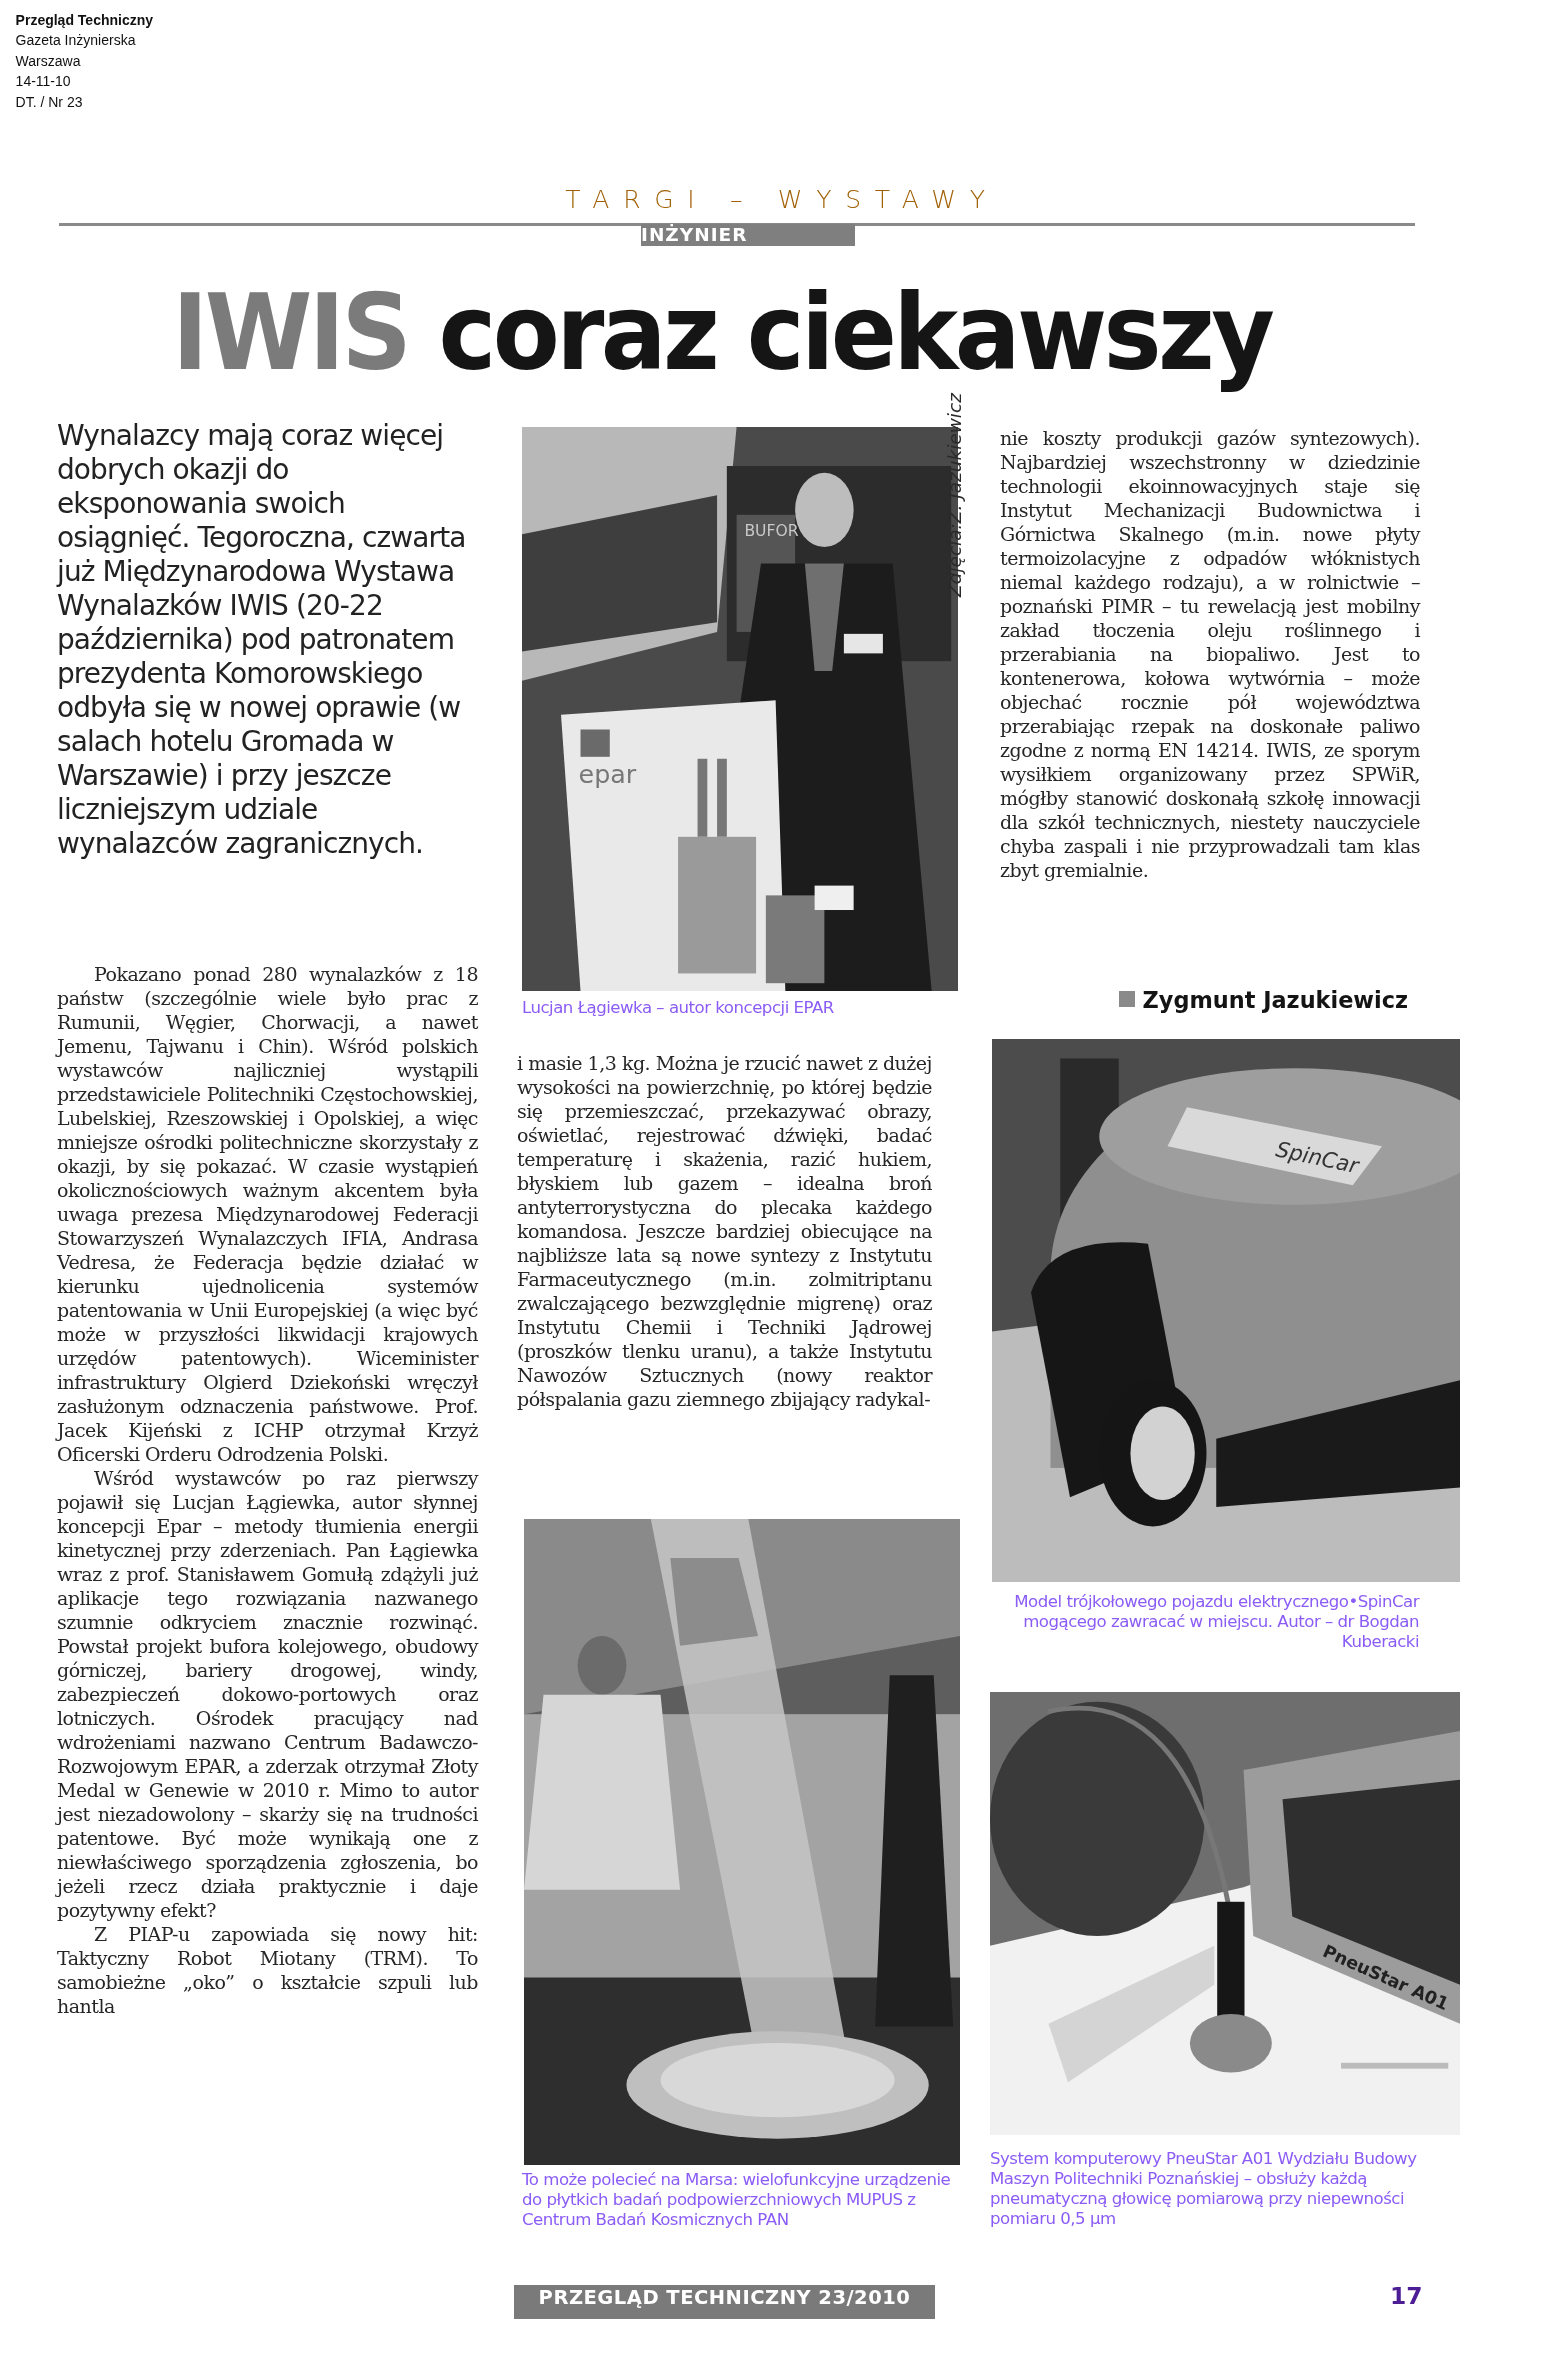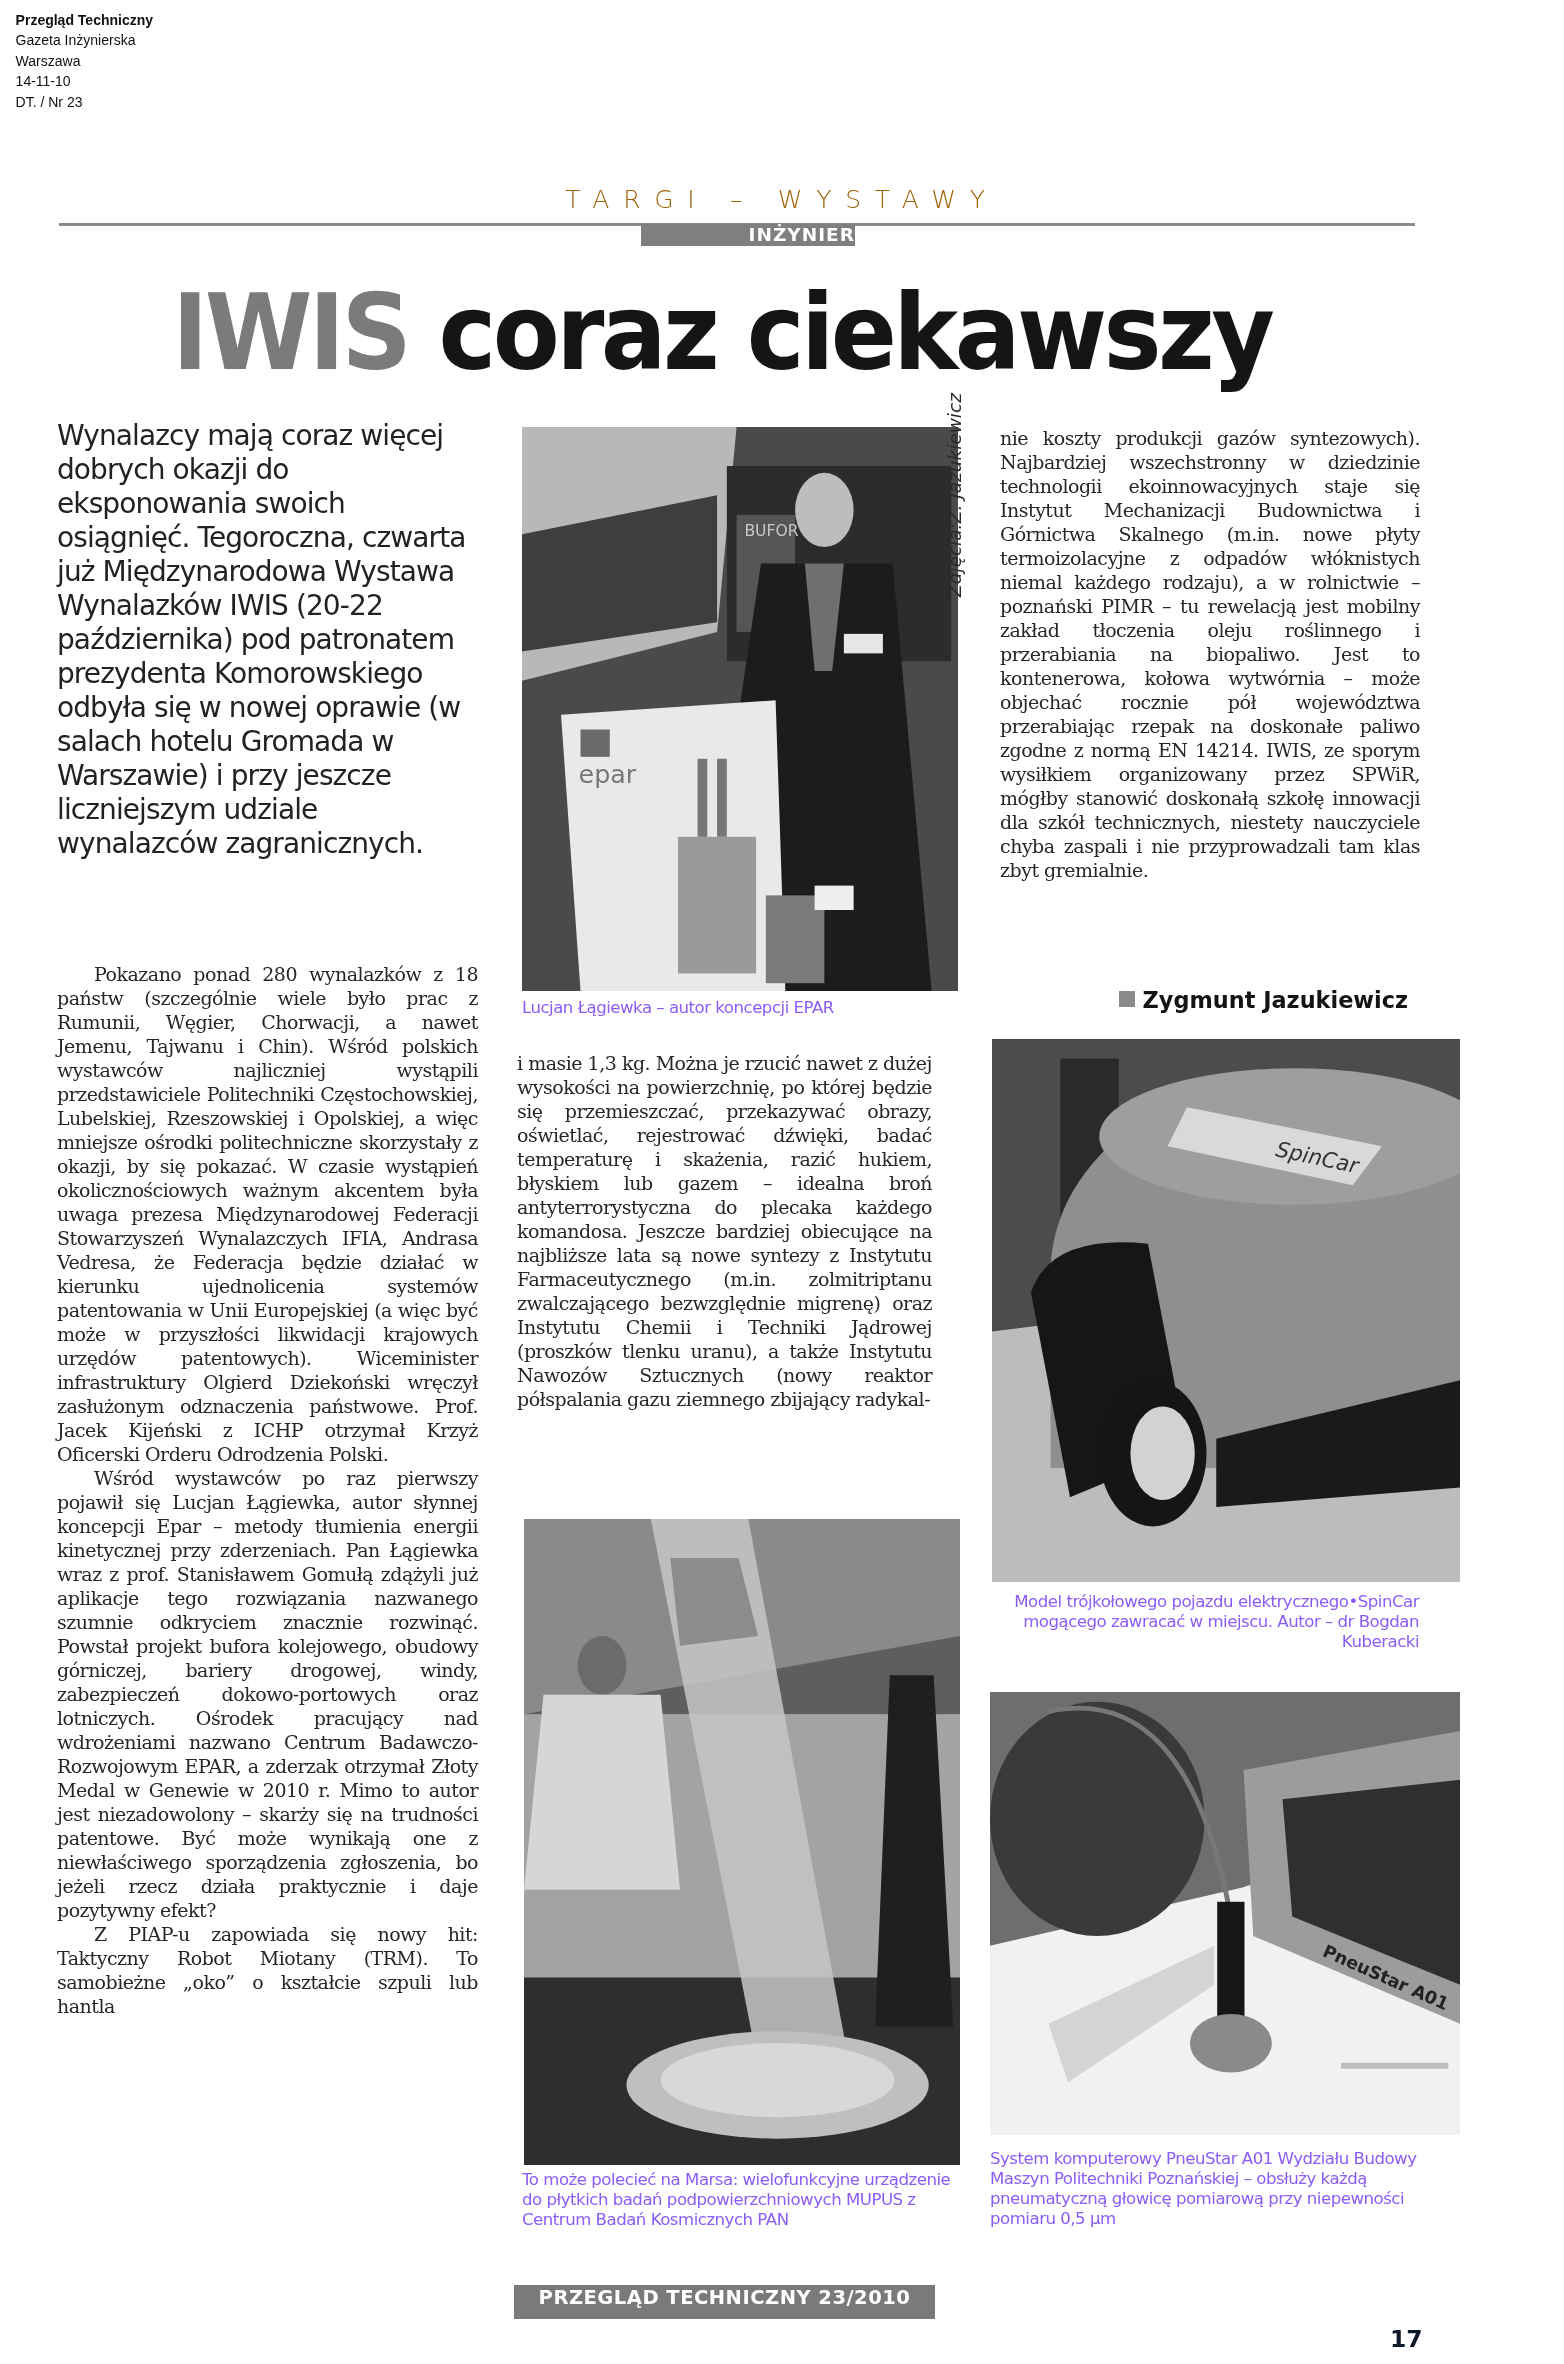--- a/index.html
+++ b/index.html
@@ -2,40 +2,40 @@
 <html><head>
 <meta charset="utf-8">
 <style>
   html, body { margin:0; padding:0; background:#ffffff; }
   body { width:1564px; height:2364px; position:relative; overflow:hidden; color:#1e1e1e; }
   .abs { position:absolute; }
   .meta { left:15.6px; top:9.8px; font-family:"Liberation Sans", sans-serif; font-size:14px; line-height:20.5px; color:#111; }
   .meta .l0 { font-weight:bold; }
   .section { left:0; top:185px; width:1564px; text-align:center; font-family:"DejaVu Sans", sans-serif; font-weight:200; font-size:25px; letter-spacing:13.7px; color:#a16207; }
   .rule { left:59px; top:223px; width:1356px; height:2.9px; background:#8a8a8a; }
-  .tag { left:641px; top:224px; width:214px; height:22.4px; background:#7f7f7f; color:#fff; font-family:"DejaVu Sans", sans-serif; font-weight:bold; font-size:18.5px; line-height:22.4px; text-align:right; letter-spacing:1px; }
+  .tag { left:641px; top:224px; width:214px; height:22.4px; background:#7f7f7f; color:#fff; font-family:"DejaVu Sans", sans-serif; font-weight:bold; font-size:18.5px; line-height:22.4px; text-align:left; letter-spacing:1px; }
   .headline { left:172px; top:275px; font-family:"DejaVu Sans", sans-serif; font-weight:bold; font-size:105px; line-height:117px; letter-spacing:-3.9px; white-space:nowrap; transform:scaleX(0.93); transform-origin:left top; }
   .headline .hl-a { color:#7b7b7b; }
   .headline .hl-b { color:#151515; }
   .lead { left:57px; top:419px; width:421px; font-family:"DejaVu Sans", sans-serif; font-size:28px; line-height:34px; color:#222; letter-spacing:-0.9px; }
   .body { font-family:"DejaVu Serif", serif; font-size:19px; line-height:24px; text-align:justify; color:#262626; letter-spacing:-0.5px; }
   .body p { margin:0; text-indent:37px; }
   .body p.noindent { text-indent:0; }
   .col1 { left:57px; top:962px; width:421px; }
   .col2 { left:517px; top:1051px; width:415px; }
   .col3 { left:988px; top:426px; width:420px;margin-left:12px; }
   .caption { font-family:"DejaVu Sans", sans-serif; font-size:16.6px; line-height:20px; color:#8b5cf6; letter-spacing:-0.5px; }
   .photo { overflow:hidden; }
   .photo svg { display:block; width:100%; height:100%; }
   .credit { left:944px; top:421px; width:25px; height:176px; }
   .credit span { position:absolute; left:0; top:176px; transform:rotate(-90deg); transform-origin:left top; white-space:nowrap; font-family:"DejaVu Sans", sans-serif; font-style:italic; font-size:18.5px; color:#2a2a2a; }
   .author { left:988px; top:987px; width:420px; text-align:right; font-family:"DejaVu Sans", sans-serif; font-weight:bold; font-size:22.4px; color:#141414; }
   .author .sq { display:inline-block; width:15.6px; height:15.6px; background:#8a8a8a; margin-right:7.8px; vertical-align:1px; }
   .footer-bar { left:514px; top:2285px; width:421px; height:34px; background:#7a7a7a; color:#fff; font-family:"DejaVu Sans", sans-serif; font-weight:bold; font-size:19.5px; line-height:25px; text-align:center; letter-spacing:0.5px; }
-  .pagenum { left:1390px; top:2282px; font-family:"DejaVu Sans", sans-serif; font-weight:bold; font-size:23.4px; color:#0f172a;margin-top:43px; }
+  .pagenum { left:1390px; top:2282px; font-family:"DejaVu Sans", sans-serif; font-weight:bold; font-size:23.4px; color:#4c1d95; }
 </style>
 </head>
 <body>
 
 <div class="abs meta">
   <div class="l0">Przegląd Techniczny</div>
   <div>Gazeta Inżynierska</div>
   <div>Warszawa</div>
   <div>14-11-10</div>
   <div>DT. / Nr 23</div>

